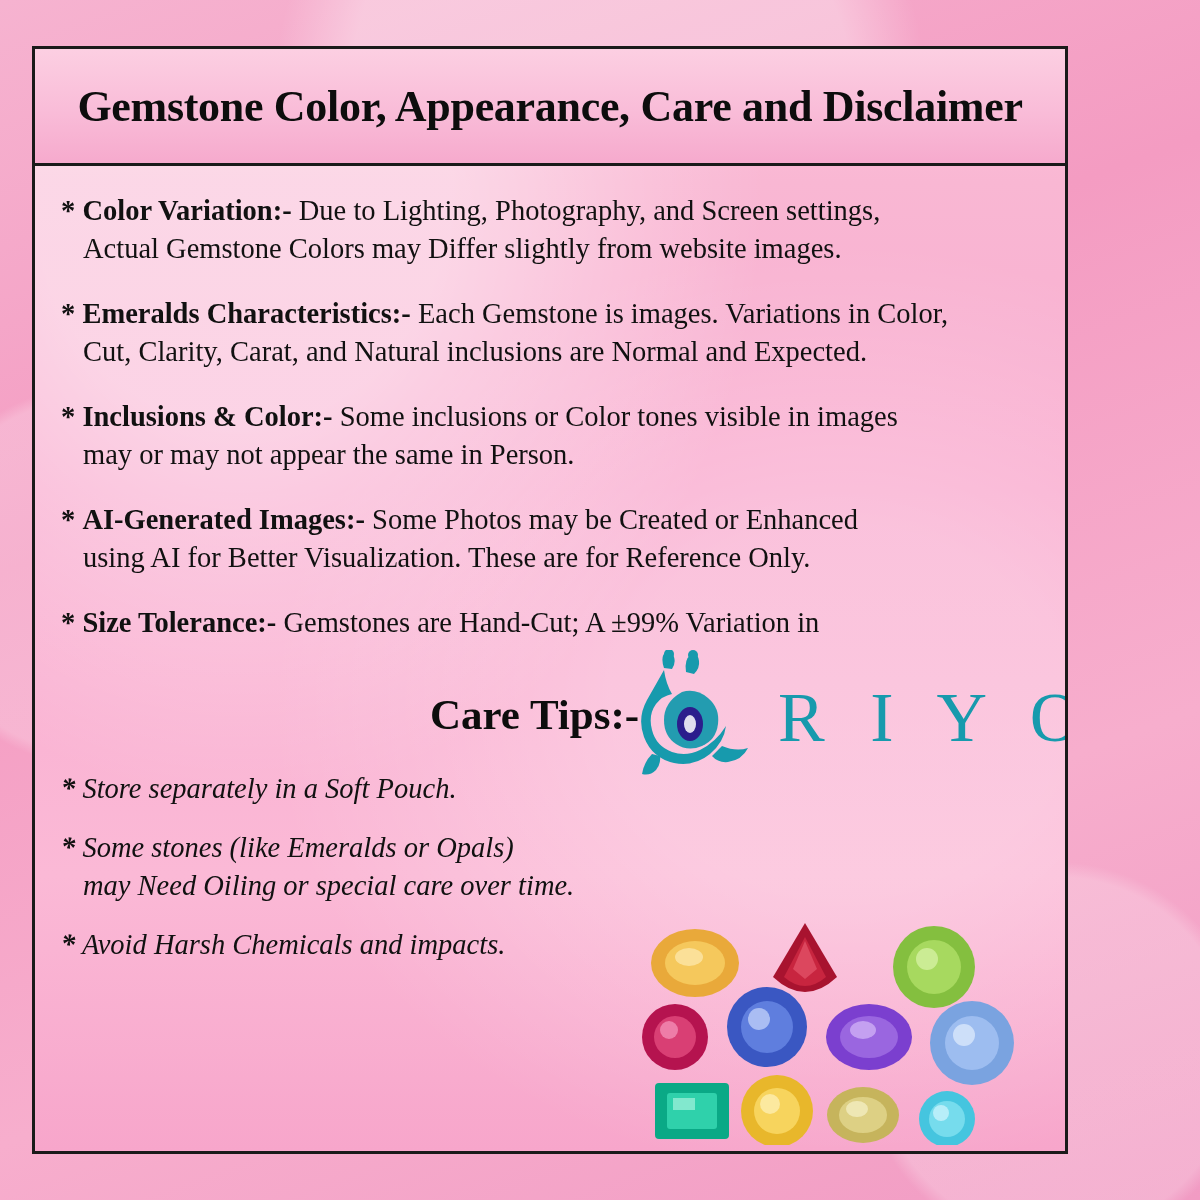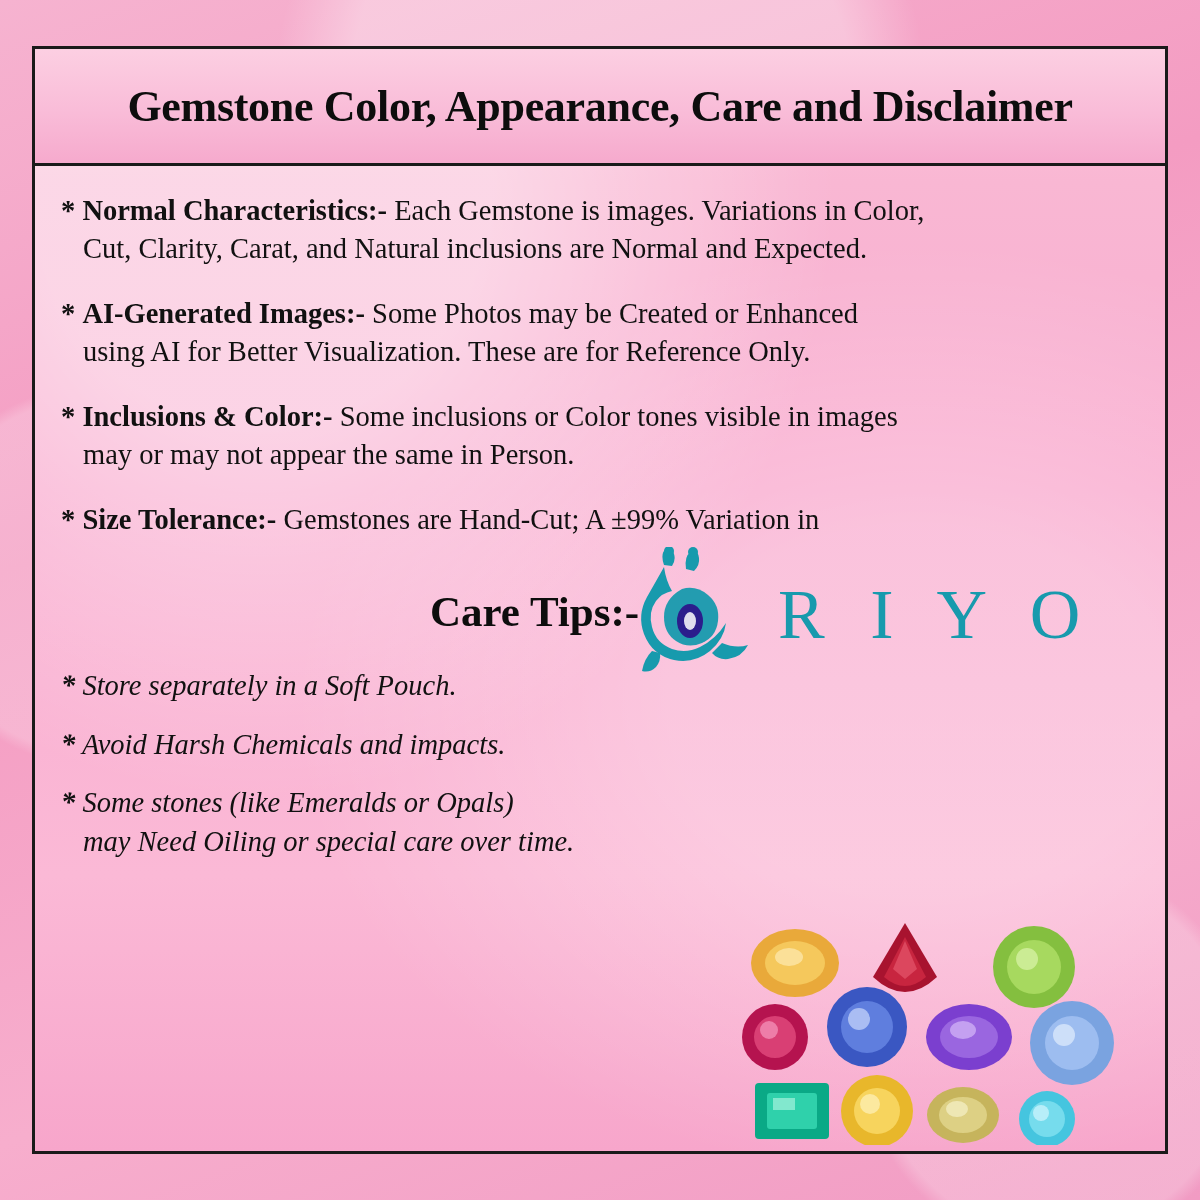--- a/index.html
+++ b/index.html
@@ -21,21 +21,21 @@
       radial-gradient(circle at 13% 22%, rgba(255,255,255,0.30) 0 8%, rgba(255,255,255,0) 9%),
       radial-gradient(circle at 8% 48%, rgba(255,255,255,0.22) 0 14%, rgba(255,255,255,0) 15%),
       radial-gradient(circle at 88% 88%, rgba(255,255,255,0.22) 0 12%, rgba(255,255,255,0) 13%),
       radial-gradient(circle at 50% 8%, rgba(255,255,255,0.35) 0 20%, rgba(255,255,255,0) 26%),
       linear-gradient(160deg, #f6b3d0 0%, #f49cc2 35%, #f7aecd 70%, #f19bc3 100%);
   }
   .card {
     position: absolute;
     left: 32px;
     top: 46px;
-    width: 1136px;
+    width: 1036px;
     height: 1108px;
     border: 3px solid #1a1a1a;
     box-sizing: border-box;
     background:
       radial-gradient(ellipse at 20% 12%, rgba(255,255,255,0.45) 0 18%, rgba(255,255,255,0) 45%),
       radial-gradient(ellipse at 78% 60%, rgba(255,255,255,0.25) 0 20%, rgba(255,255,255,0) 50%),
       linear-gradient(180deg, #fbc5dc 0%, #f9b7d3 12%, #f9add0 40%, #fbb9d6 75%, #f7a6cb 100%);
     overflow: hidden;
   }
   .title-bar {
@@ -131,37 +131,42 @@
 
 <div class="page">
   <div class="card">
 
     <div class="title-bar">
       <div class="title">Gemstone Color, Appearance, Care and Disclaimer</div>
     </div>
 
     <div class="body">
 
-
-      <div class="item">
-        <span class="star">*</span>
-        <span class="lead">Normal Characteristics:-</span><span> Each Gemstone is images. Variations in Color,</span>
+      <div class="item">
+        <span class="star">*</span>
+        <span class="lead">Color Variation:-</span><span> Due to Lighting, Photography, and Screen settings,</span>
+        <span class="ln2">Actual Gemstone Colors may Differ slightly from website images.</span>
+      </div>
+
+      <div class="item">
+        <span class="star">*</span>
+        <span class="lead">Emeralds Characteristics:-</span><span> Each Gemstone is images. Variations in Color,</span>
         <span class="ln2">Cut, Clarity, Carat, and Natural inclusions are Normal and Expected.</span>
+      </div>
+
+      <div class="item">
+        <span class="star">*</span>
+        <span class="lead">Inclusions &amp; Color:-</span><span> Some inclusions or Color tones visible in images</span>
+        <span class="ln2">may or may not appear the same in Person.</span>
       </div>
 
       <div class="item">
         <span class="star">*</span>
         <span class="lead">AI-Generated Images:-</span><span> Some Photos may be Created or Enhanced</span>
         <span class="ln2">using AI for Better Visualization. These are for Reference Only.</span>
-      </div>
-
-      <div class="item">
-        <span class="star">*</span>
-        <span class="lead">Inclusions &amp; Color:-</span><span> Some inclusions or Color tones visible in images</span>
-        <span class="ln2">may or may not appear the same in Person.</span>
       </div>
 
       <div class="item">
         <span class="star">*</span>
         <span class="lead">Size Tolerance:-</span><span> Gemstones are Hand-Cut; A ±99% Variation in</span>
       </div>
 
       <div class="care-row">
         <div class="care-title">Care Tips:-</div>
 
@@ -184,26 +189,26 @@
         </div>
       </div>
 
       <div class="care-list">
         <div class="care-item">
           <span class="star">*</span>
           <span>Store separately in a Soft Pouch.</span>
         </div>
         <div class="care-item">
           <span class="star">*</span>
-          <span>Avoid Harsh Chemicals and impacts.</span>
+          <span>Some stones (like Emeralds or Opals)</span>
+          <span class="ln2">may Need Oiling or special care over time.</span>
         </div>
         <div class="care-item">
           <span class="star">*</span>
-          <span>Some stones (like Emeralds or Opals)</span>
-          <span class="ln2">may Need Oiling or special care over time.</span>
+          <span>Avoid Harsh Chemicals and impacts.</span>
         </div>
       </div>
 
     </div>
 
     <div class="gems">
       <svg width="420" height="230" viewBox="0 0 420 230">
 
         <g>
           <ellipse cx="58" cy="48" rx="44" ry="34" fill="#e9a93a"></ellipse>

